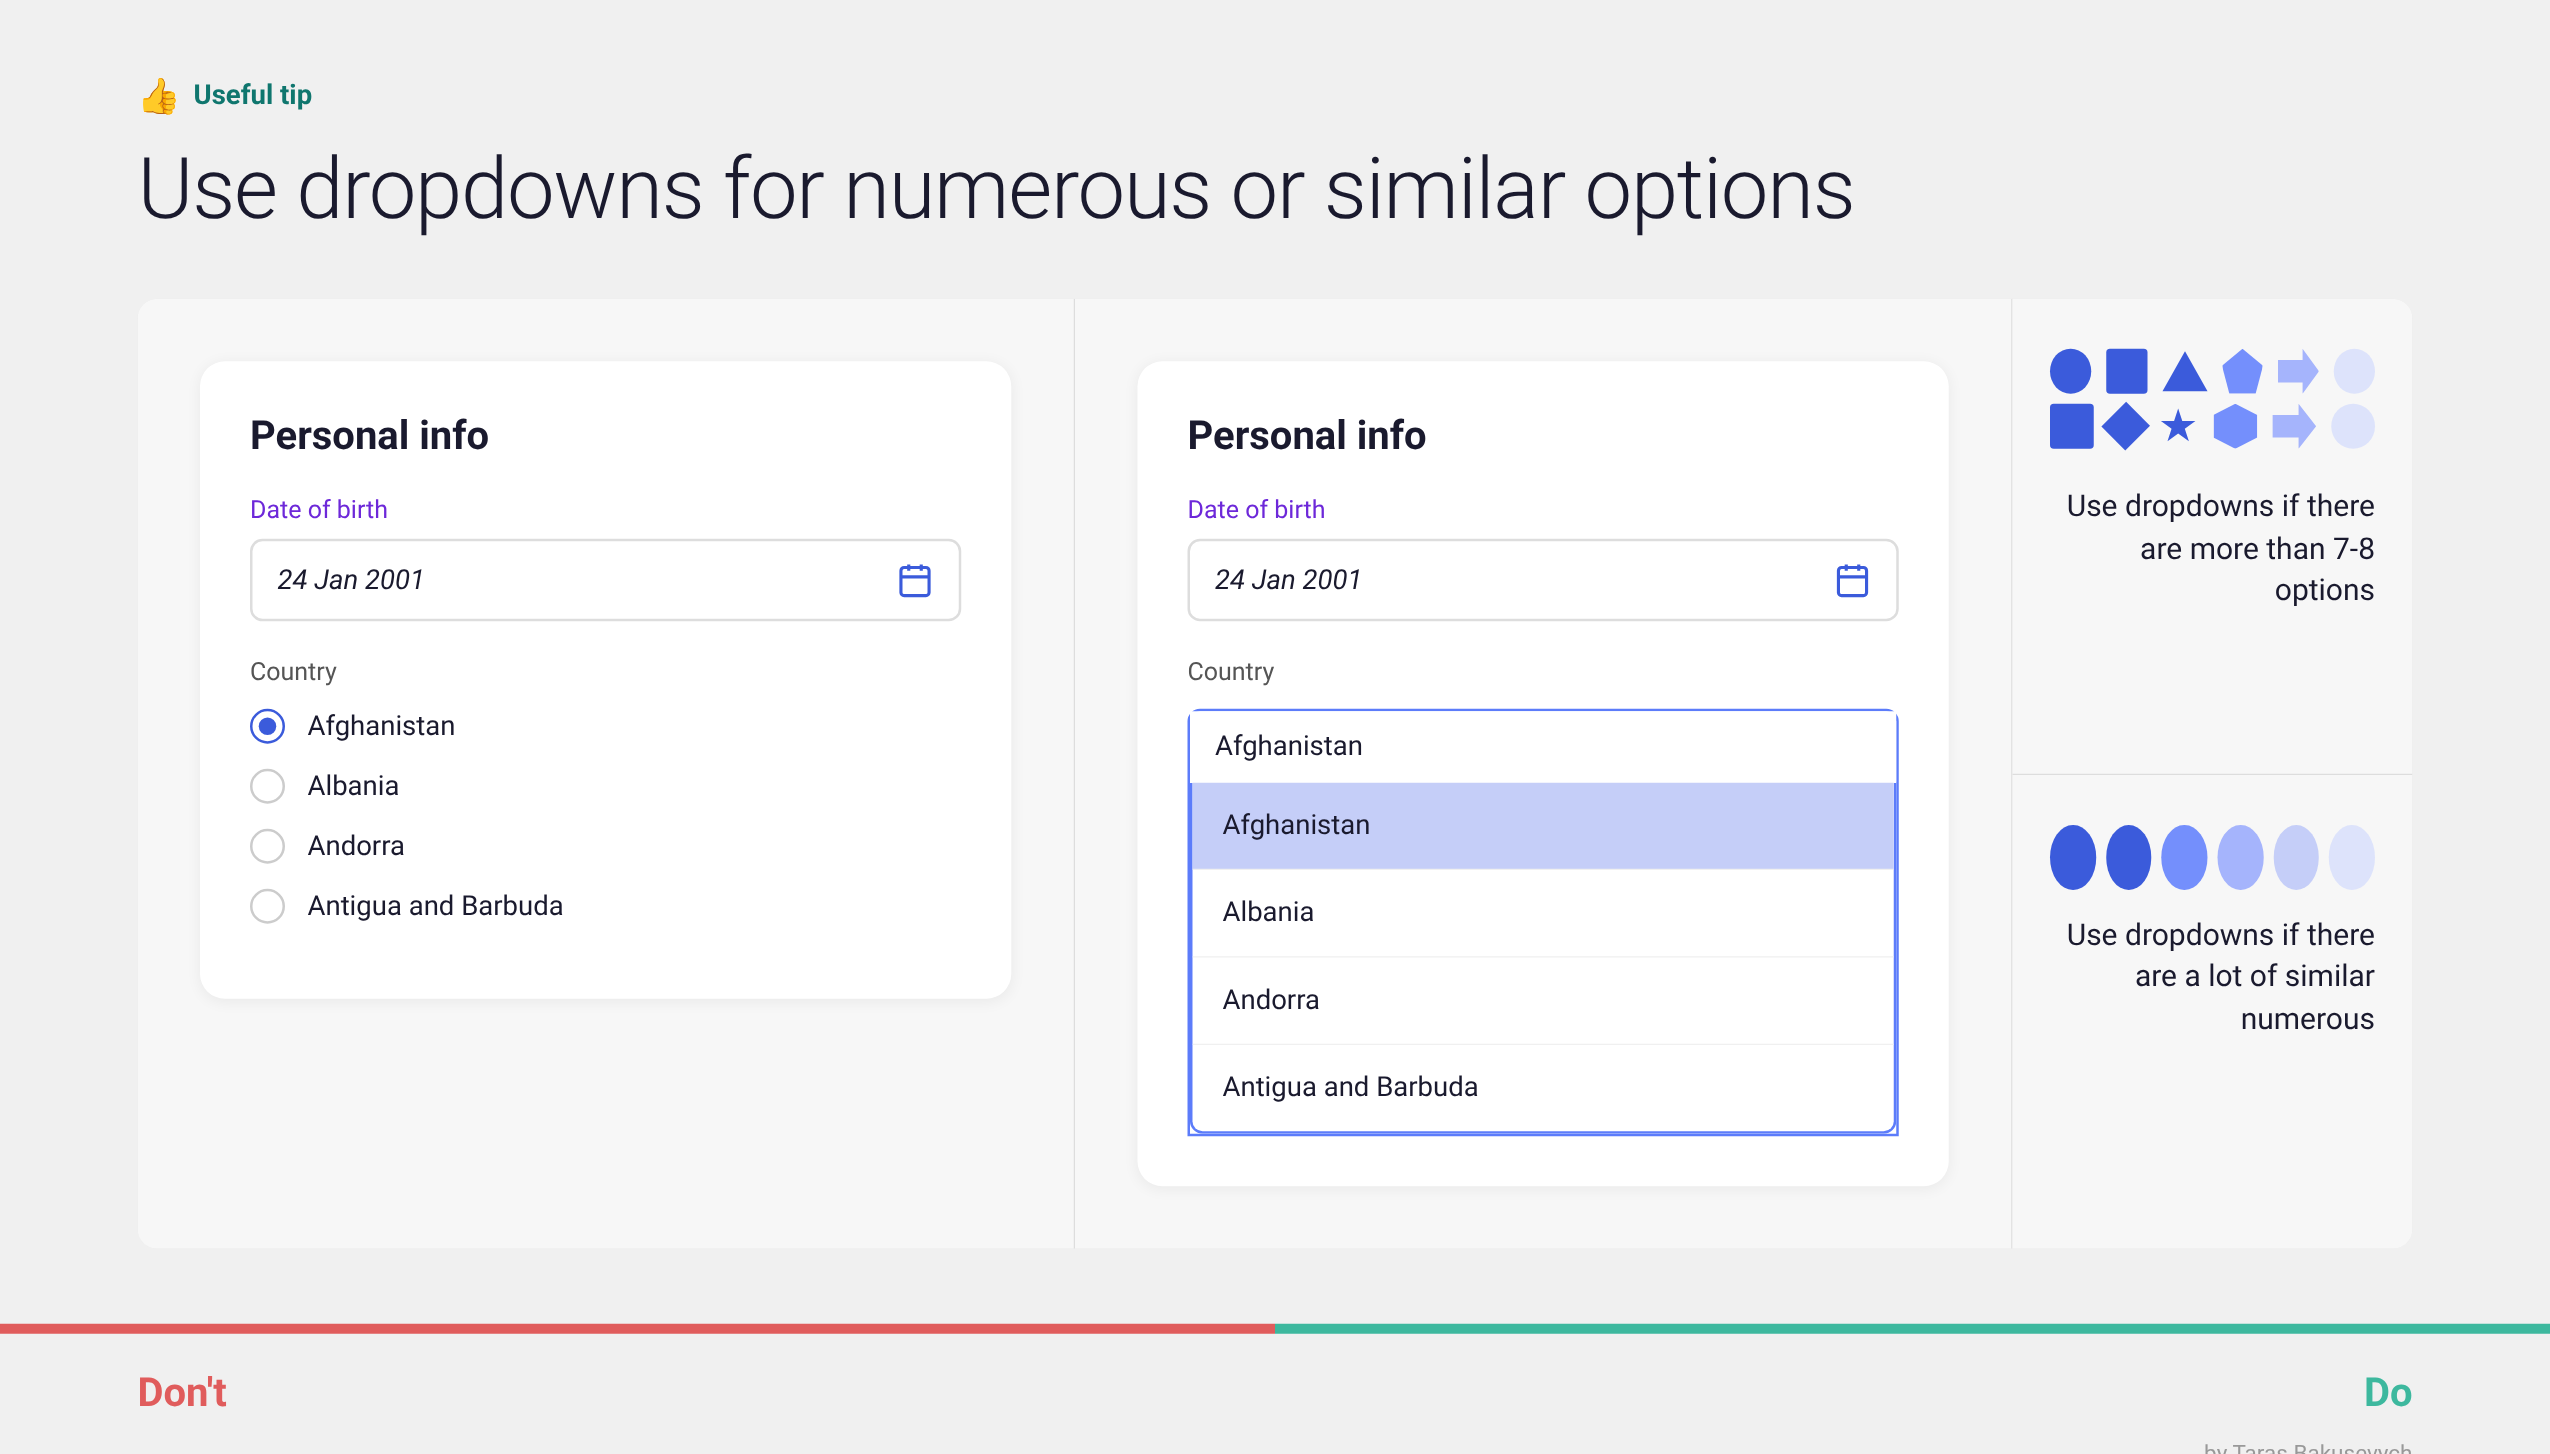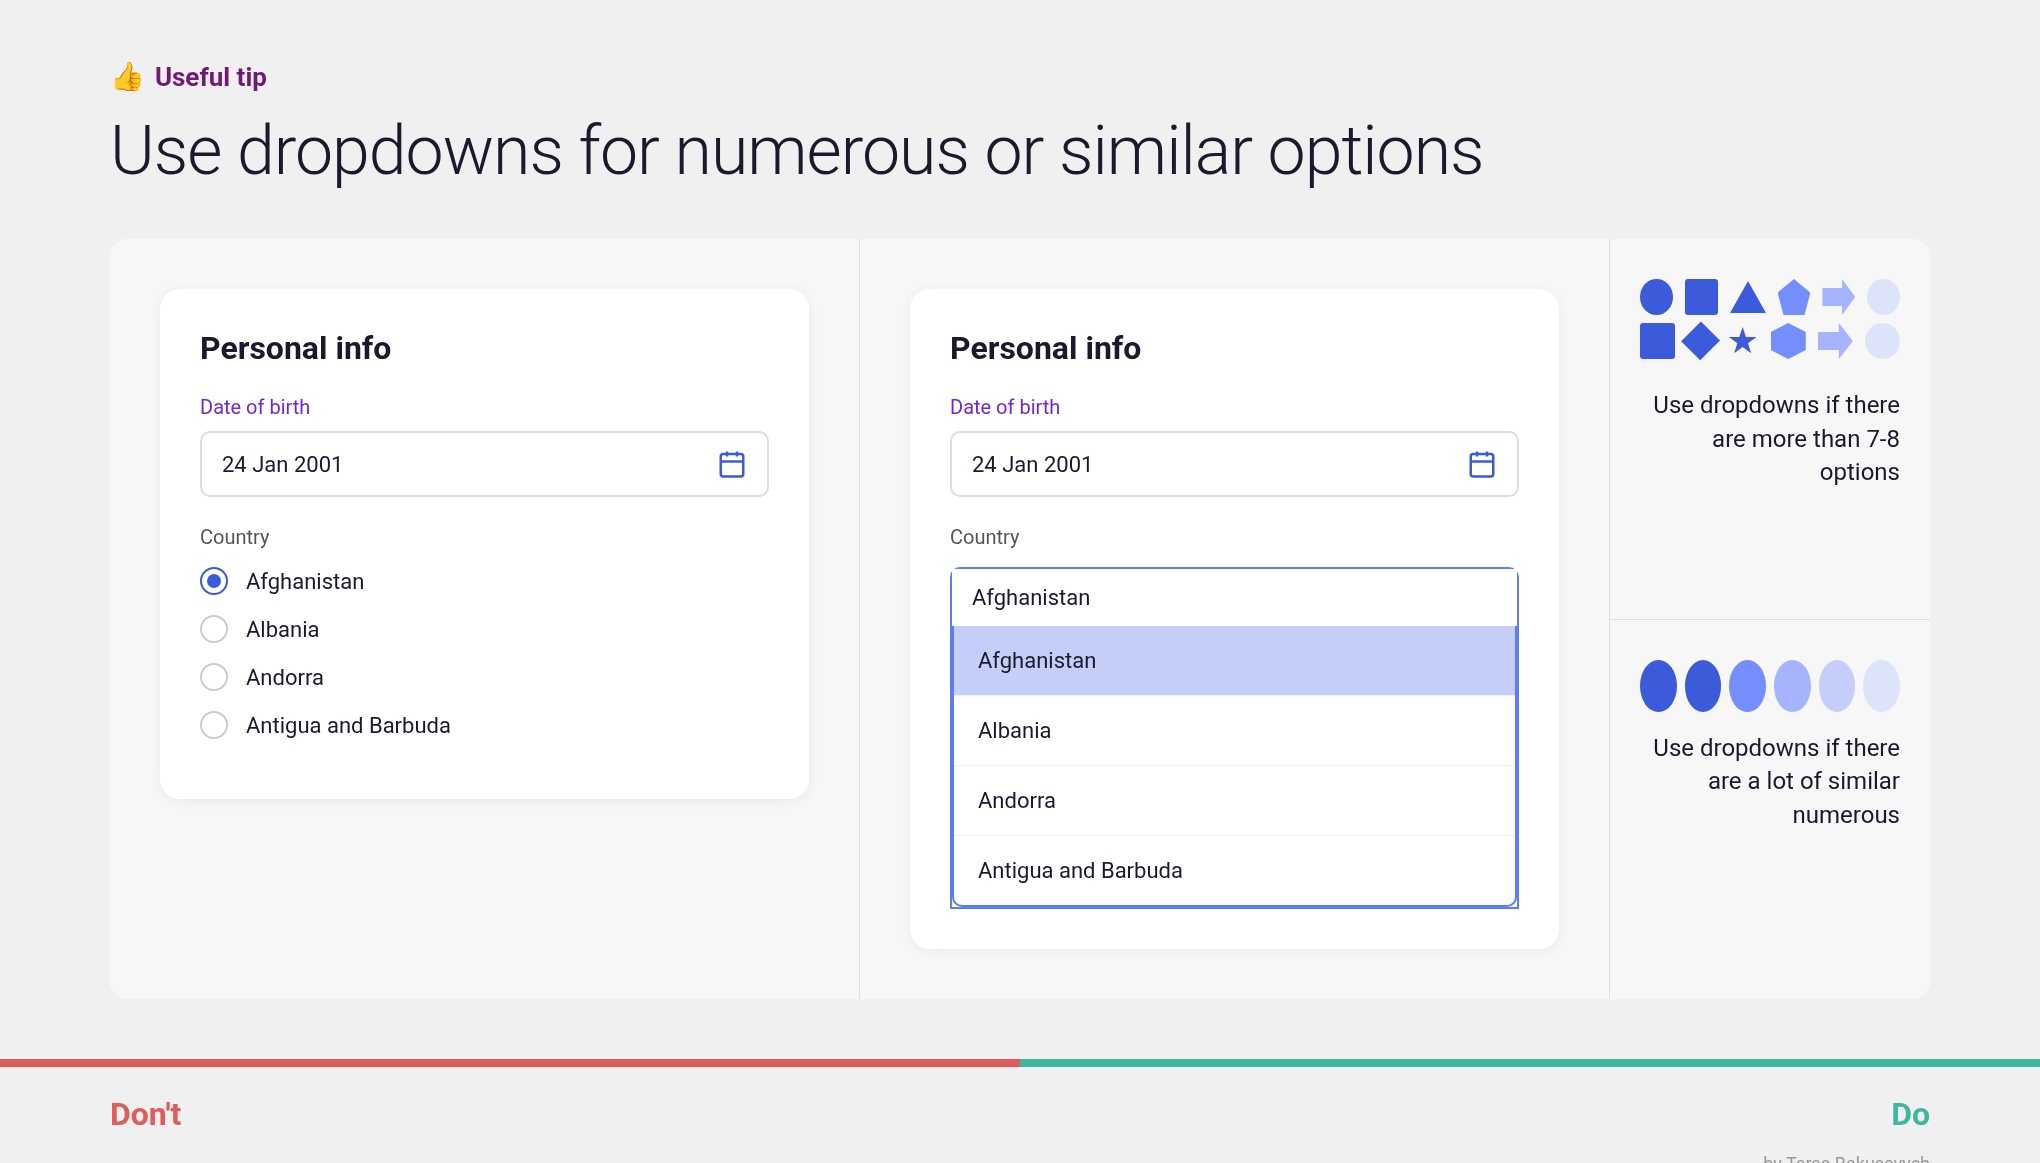--- a/index.html
+++ b/index.html
@@ -21,23 +21,23 @@
       display: flex;
       align-items: center;
       gap: 10px;
       margin-bottom: 18px;
     }
     .thumb-icon {
       font-size: 28px;
       color: #1a1a2e;
     }
     .useful-tip-label {
-      font-size: 26px;
+      font-size: 22px;
       font-weight: 700;
-      color: #701a75;
+      color: #0f766e;
     }
     .main-title {
       font-size: 68px;
       font-weight: 300;
       color: #1a1a2e;
       margin-bottom: 48px;
       letter-spacing: -1px;
     }
 
     
@@ -119,20 +119,21 @@
       border: 2px solid #ddd;
       border-radius: 10px;
       padding: 16px 20px;
       background: white;
       margin-bottom: 28px;
     }
 
     .date-input-wrapper .date-value {
       font-size: 22px;
       color: #1a1a2e;
+      font-style: italic;
     }
 
     .calendar-icon {
       width: 30px;
       height: 30px;
       color: #3b5bdb;
     }
 
     
     .country-label {

